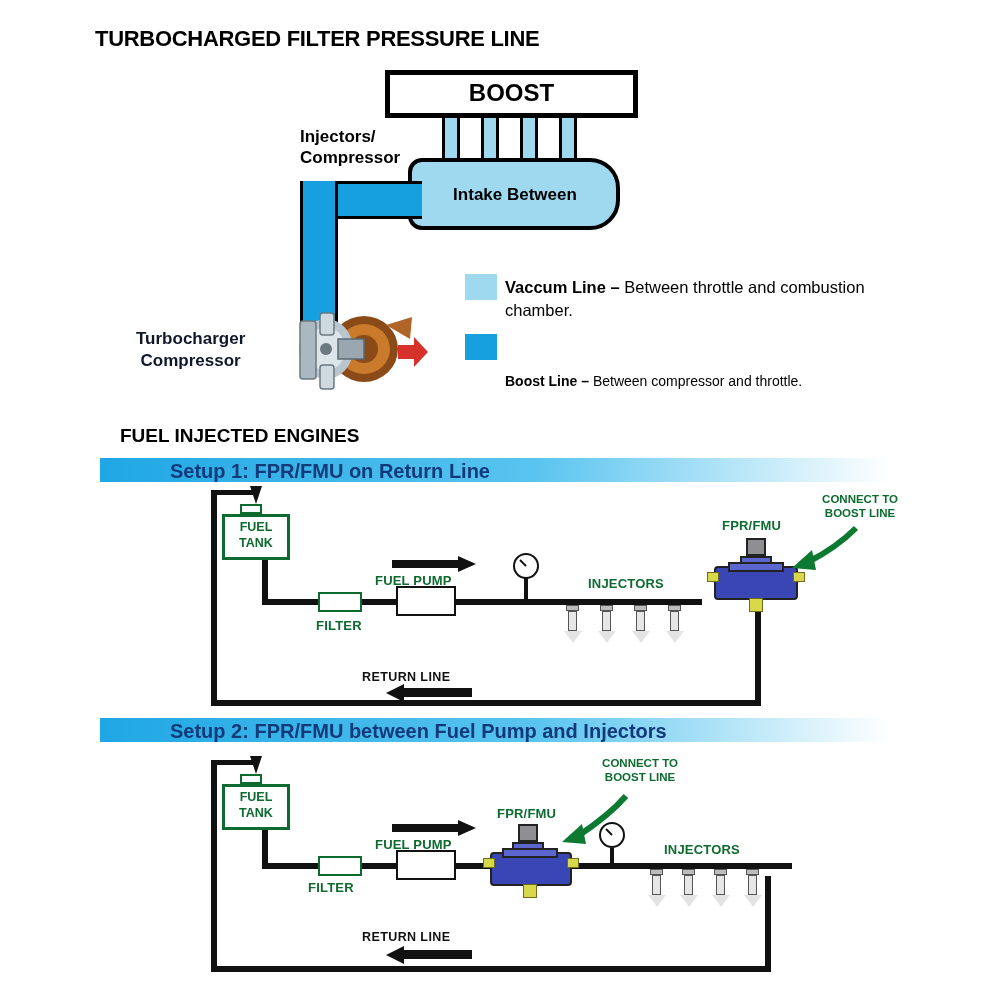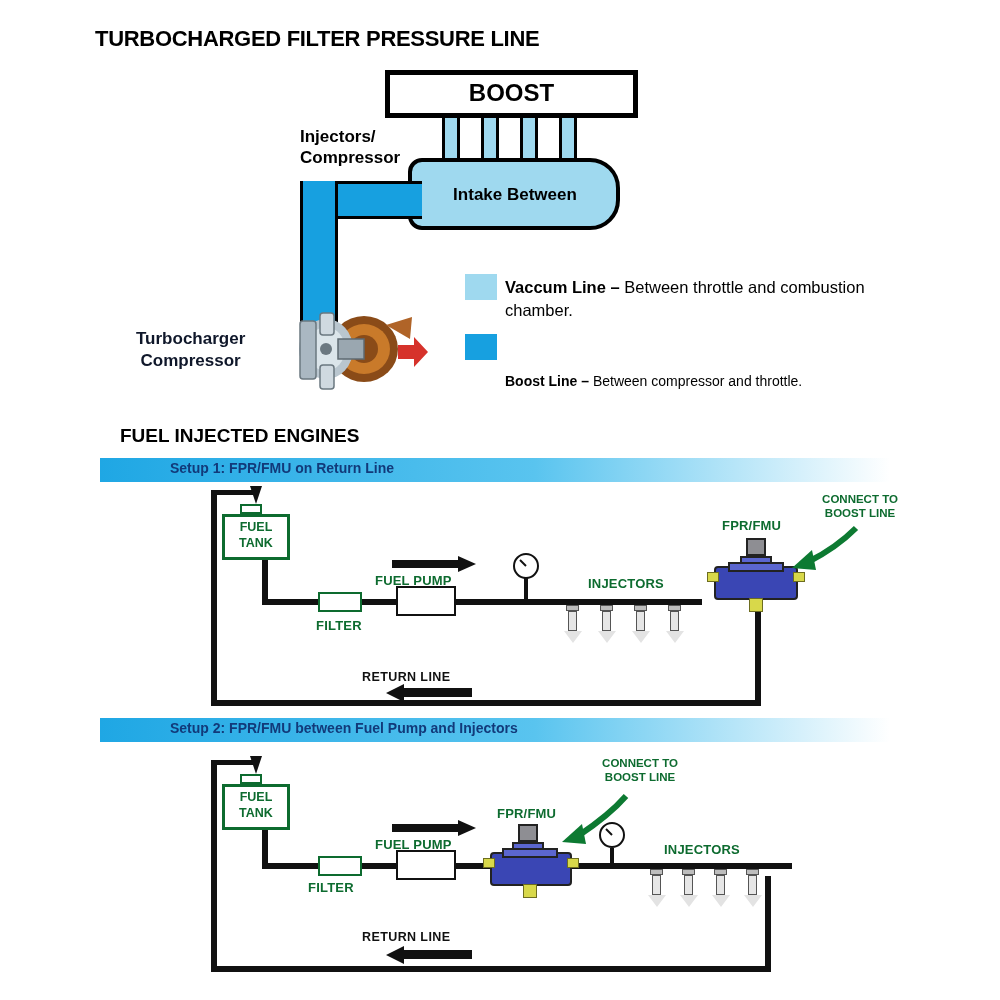--- a/index.html
+++ b/index.html
@@ -134,21 +134,21 @@
   .legend-term { font-weight: bold; }
 
   
   .setup-banner {
     height: 24px;
     background: linear-gradient(to right, #1fa7e4 0%, #59c4ef 55%, #ffffff 100%);
   }
   #setup1-banner { left: 100px; top: 458px; width: 790px; }
   #setup2-banner { left: 100px; top: 718px; width: 790px; }
   .setup-banner-label {
-    font-size: 14px;
+    font-size: 20px;
     font-weight: bold;
     color: #123a7a;
   }
   #setup1-label { left: 170px; top: 460px; }
   #setup2-label { left: 170px; top: 720px; }
 
   
   .hline { background: #111; height: 6px; }
   .vline { background: #111; width: 6px; }
 

